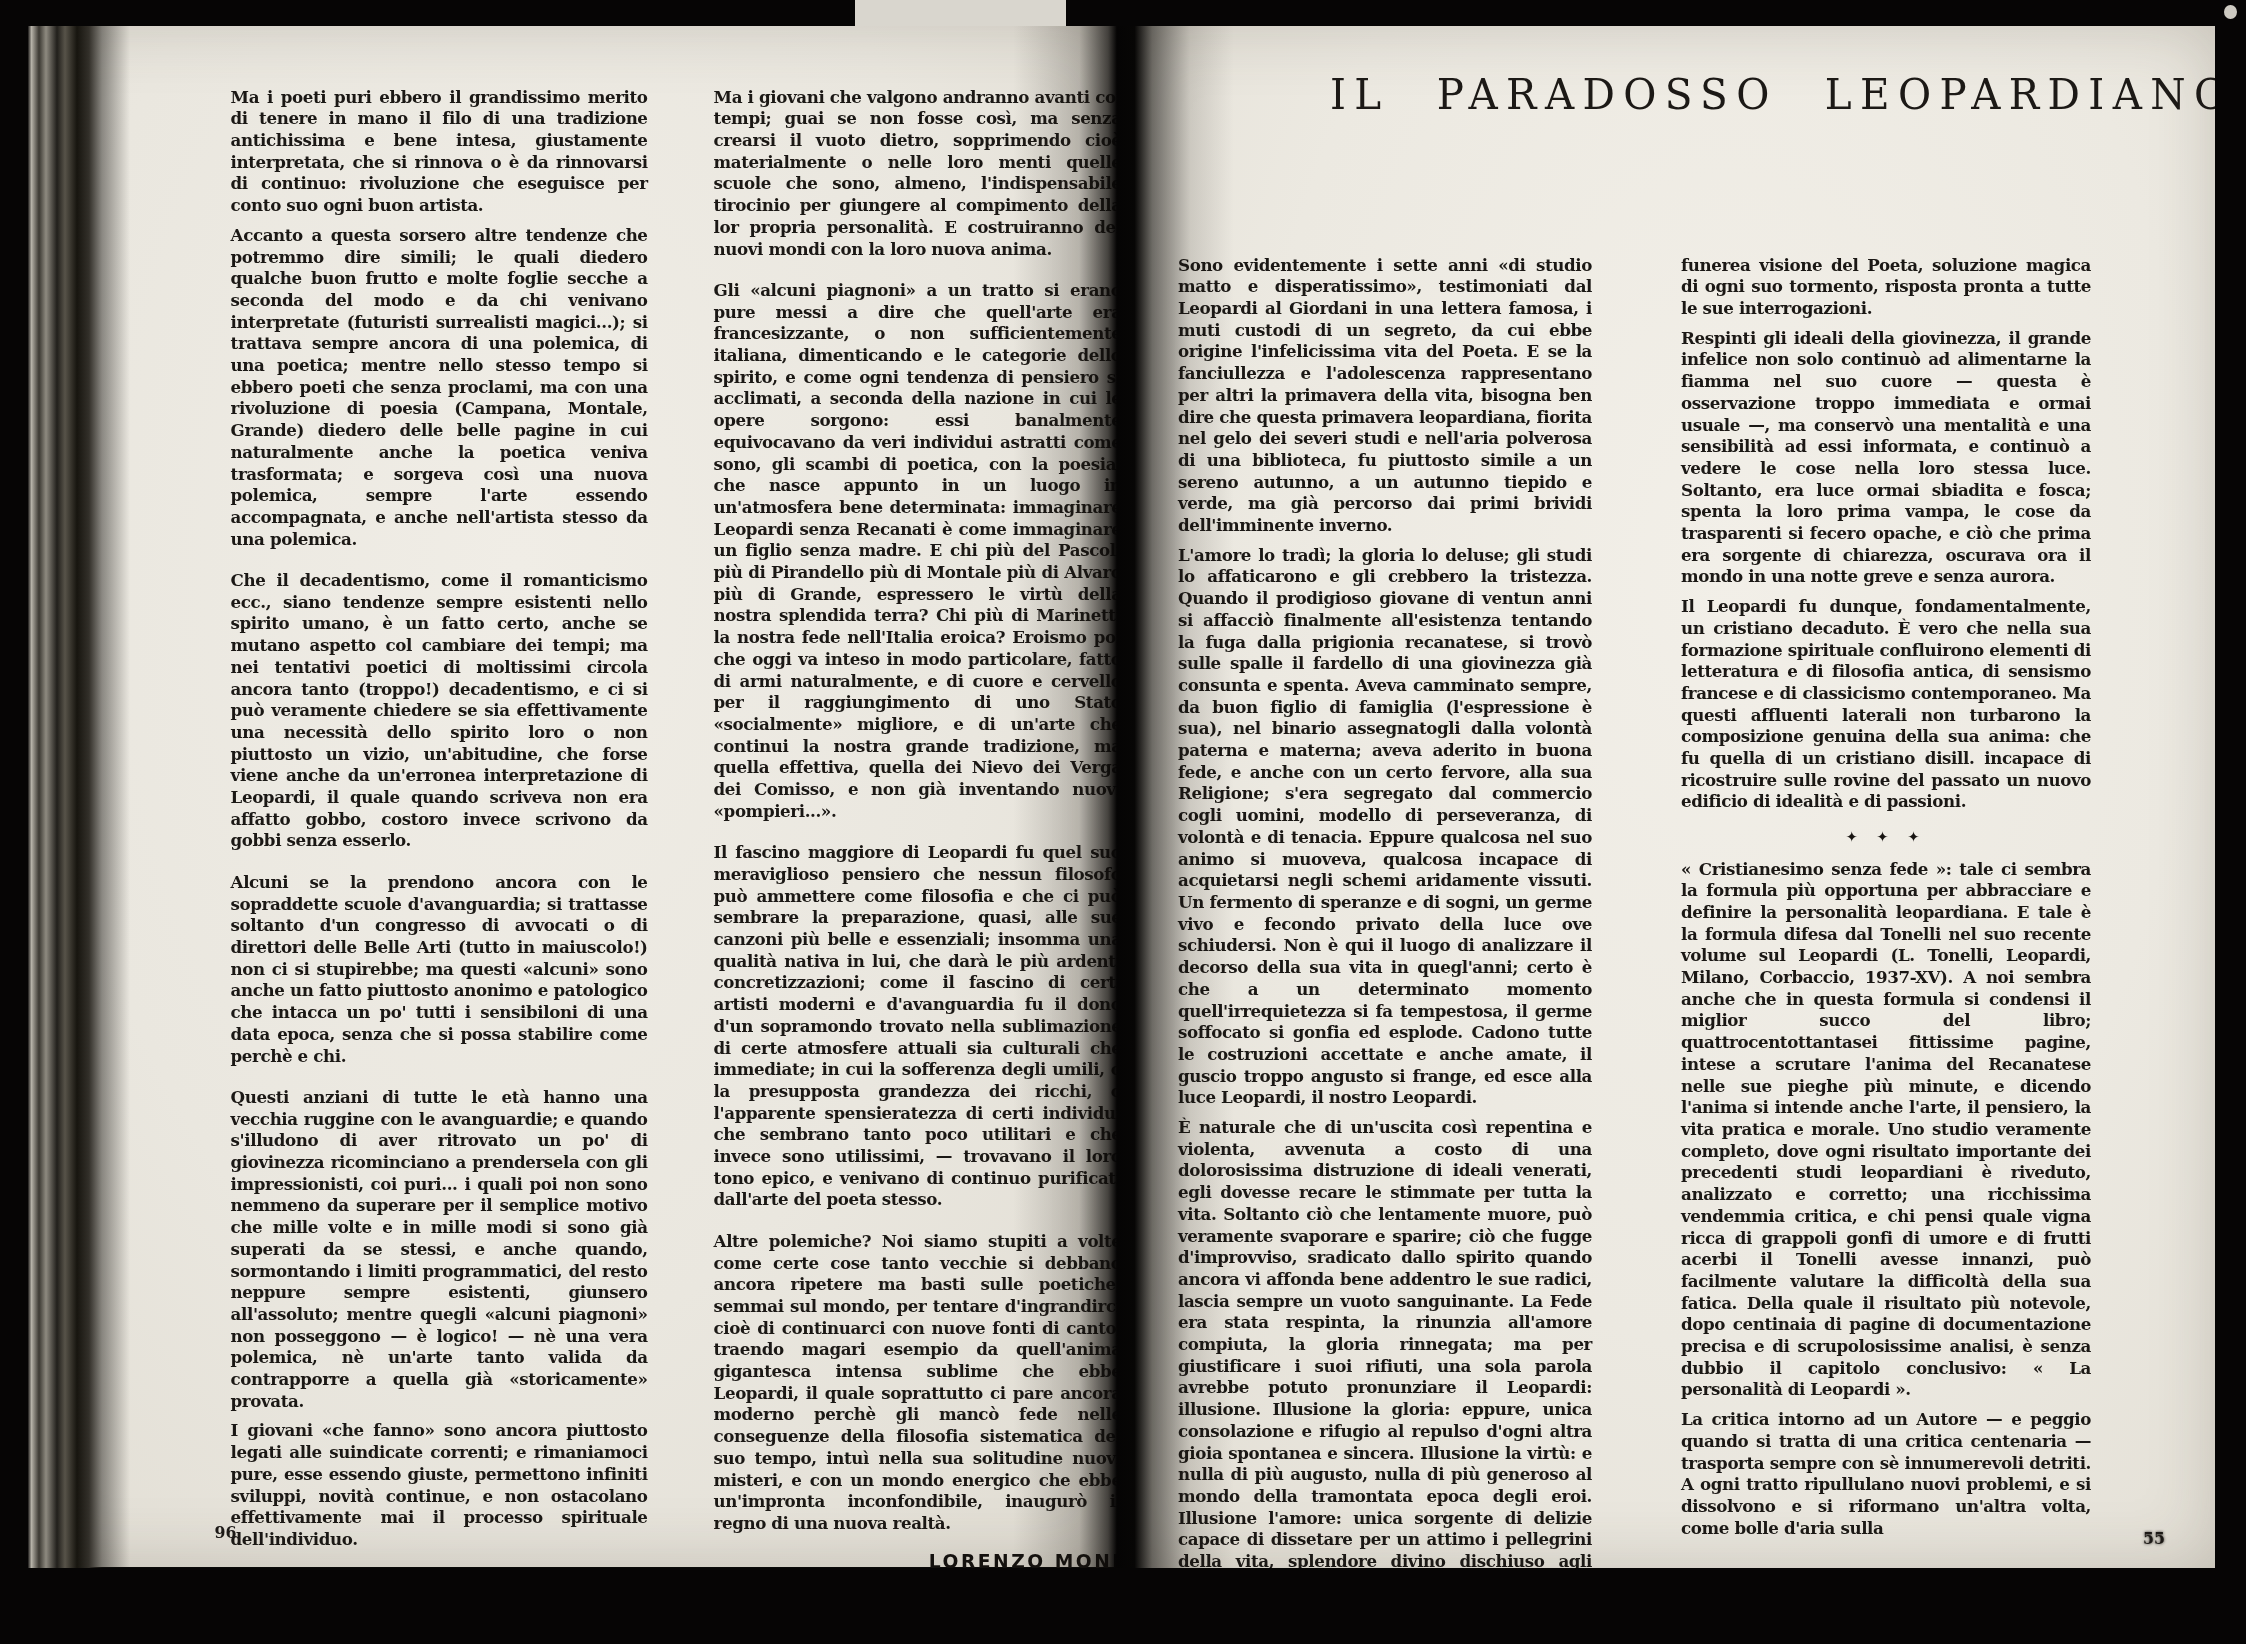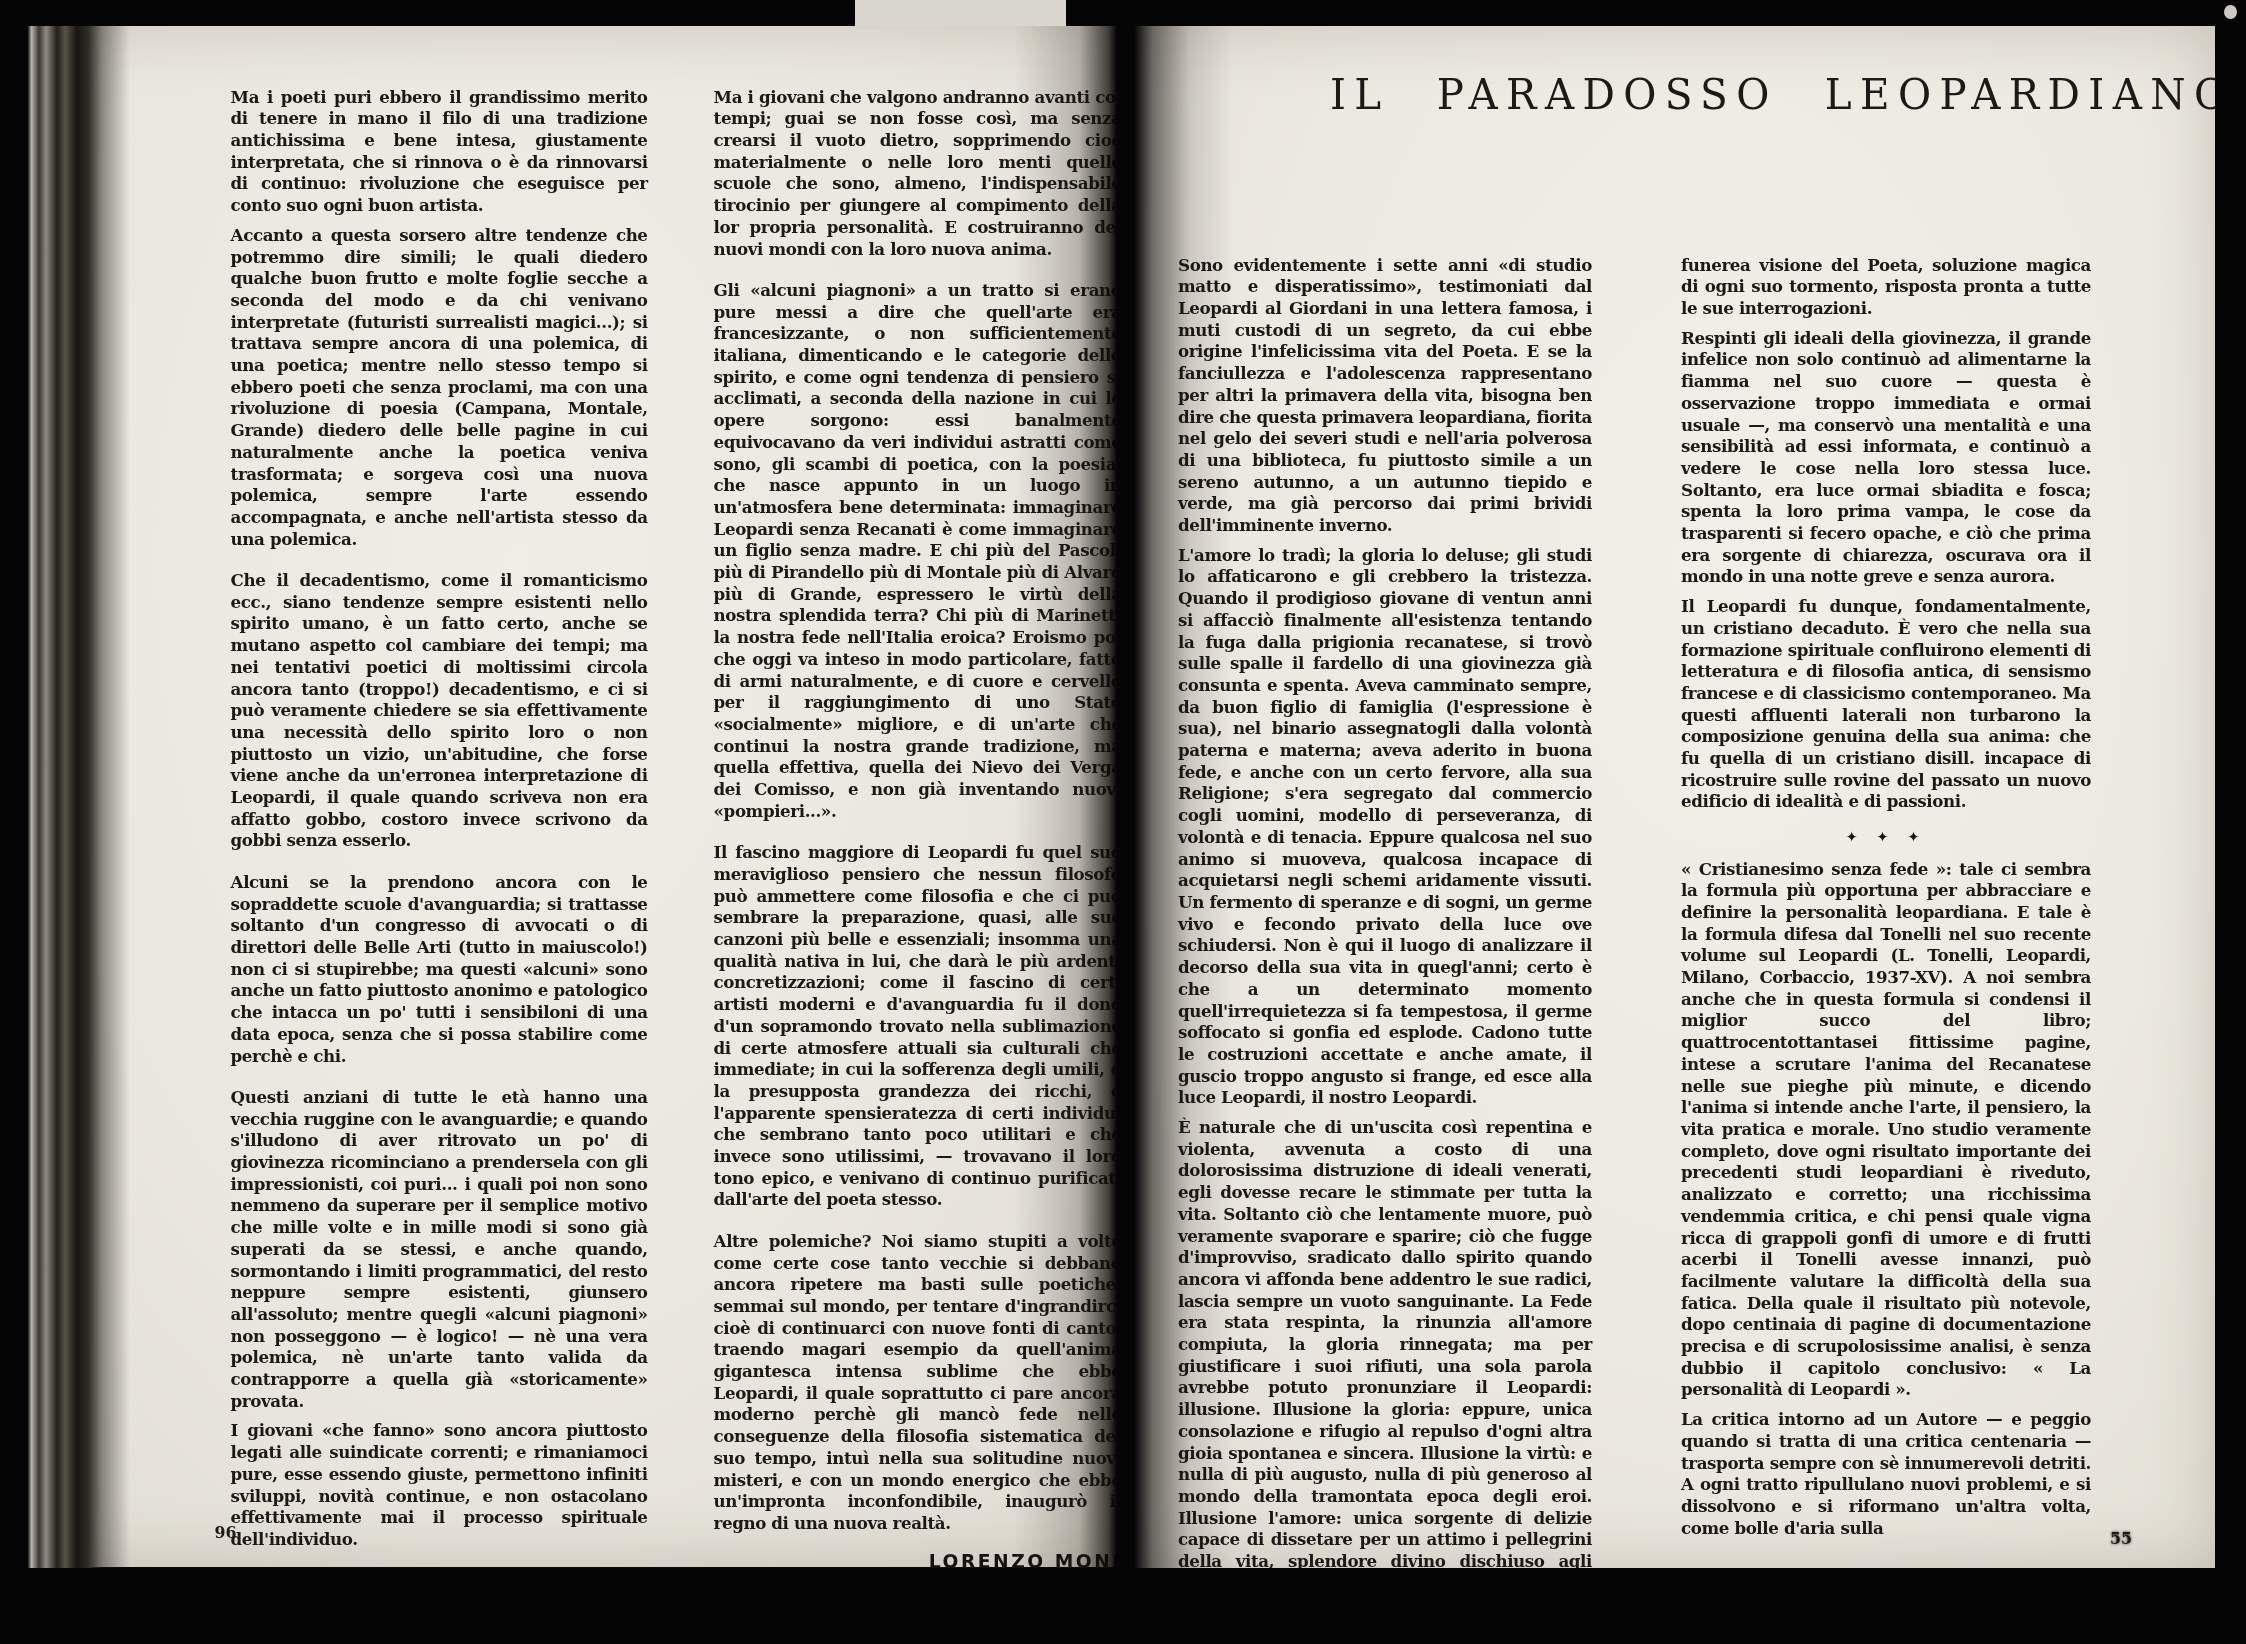--- a/index.html
+++ b/index.html
@@ -46,21 +46,21 @@
     font:bold 18.7px/23.6px "DejaVu Sans", sans-serif;
     letter-spacing:2.5px; color:#14110e;
     margin-top:15.8px; padding-right:2px;
   }
   .page-number {
     position:absolute;
     font:bold 15.8px/15.8px "DejaVu Serif", serif;
     color:#1c1916;
   }
   #page-number-left  { left:189px;  top:1501px; }
-  #page-number-right { left:989px; top:1505px; text-shadow:0 0 3px #2a2622; }
+  #page-number-right { left:1022px; top:1505px; text-shadow:0 0 3px #2a2622; }
   #separator {
     text-align:center; margin:15.8px 0 13.8px 0;
     font:14.8px/15.8px "DejaVu Sans", sans-serif;
     letter-spacing:6.9px; color:#181512;
   }
   
   #gutter-shadow {
     position:absolute; left:1013px; top:0; width:221px; height:1644px; z-index:5;
     background:linear-gradient(90deg,
       rgba(25,20,14,0) 0%,

